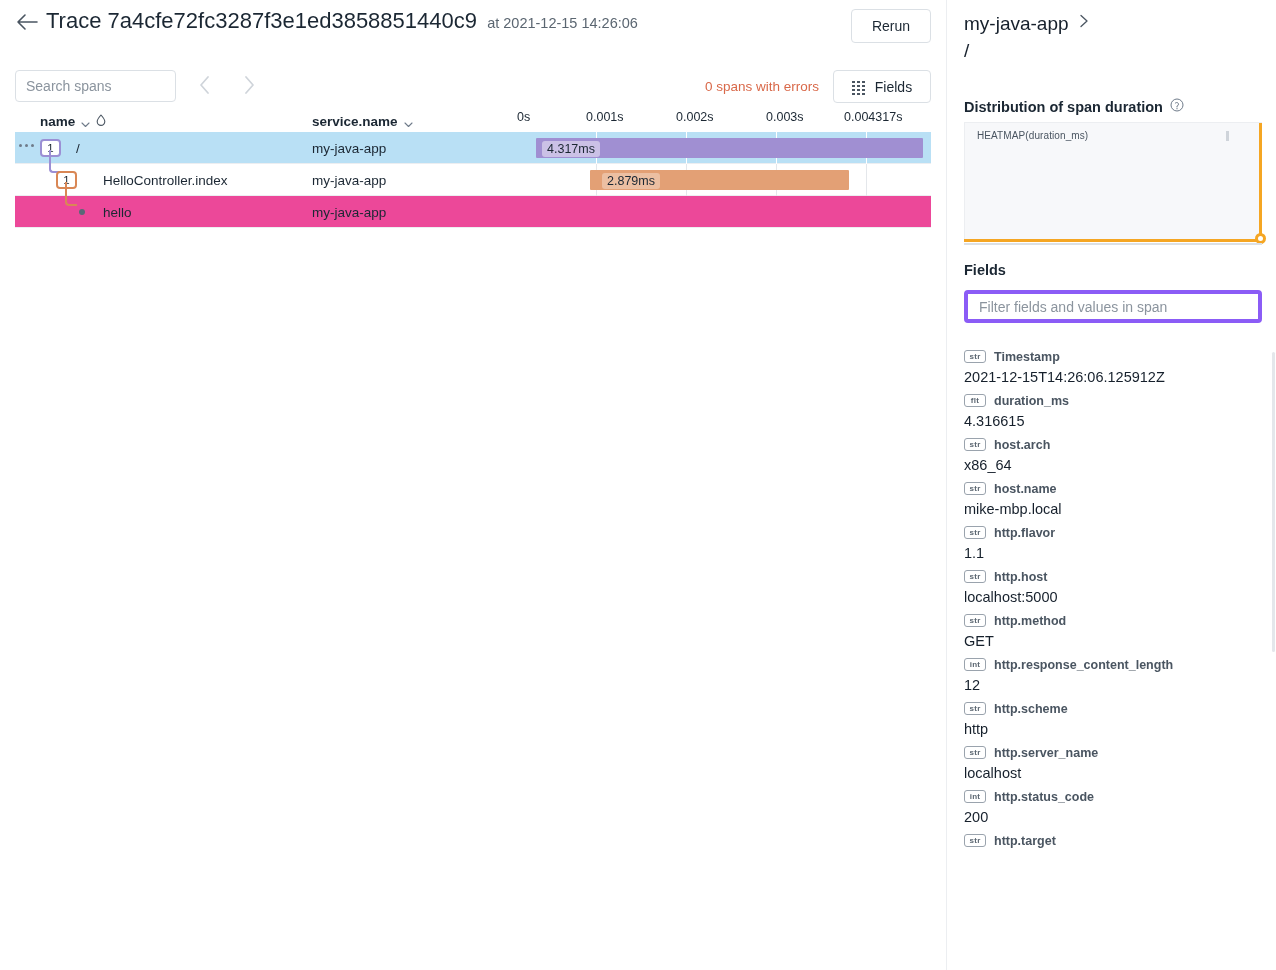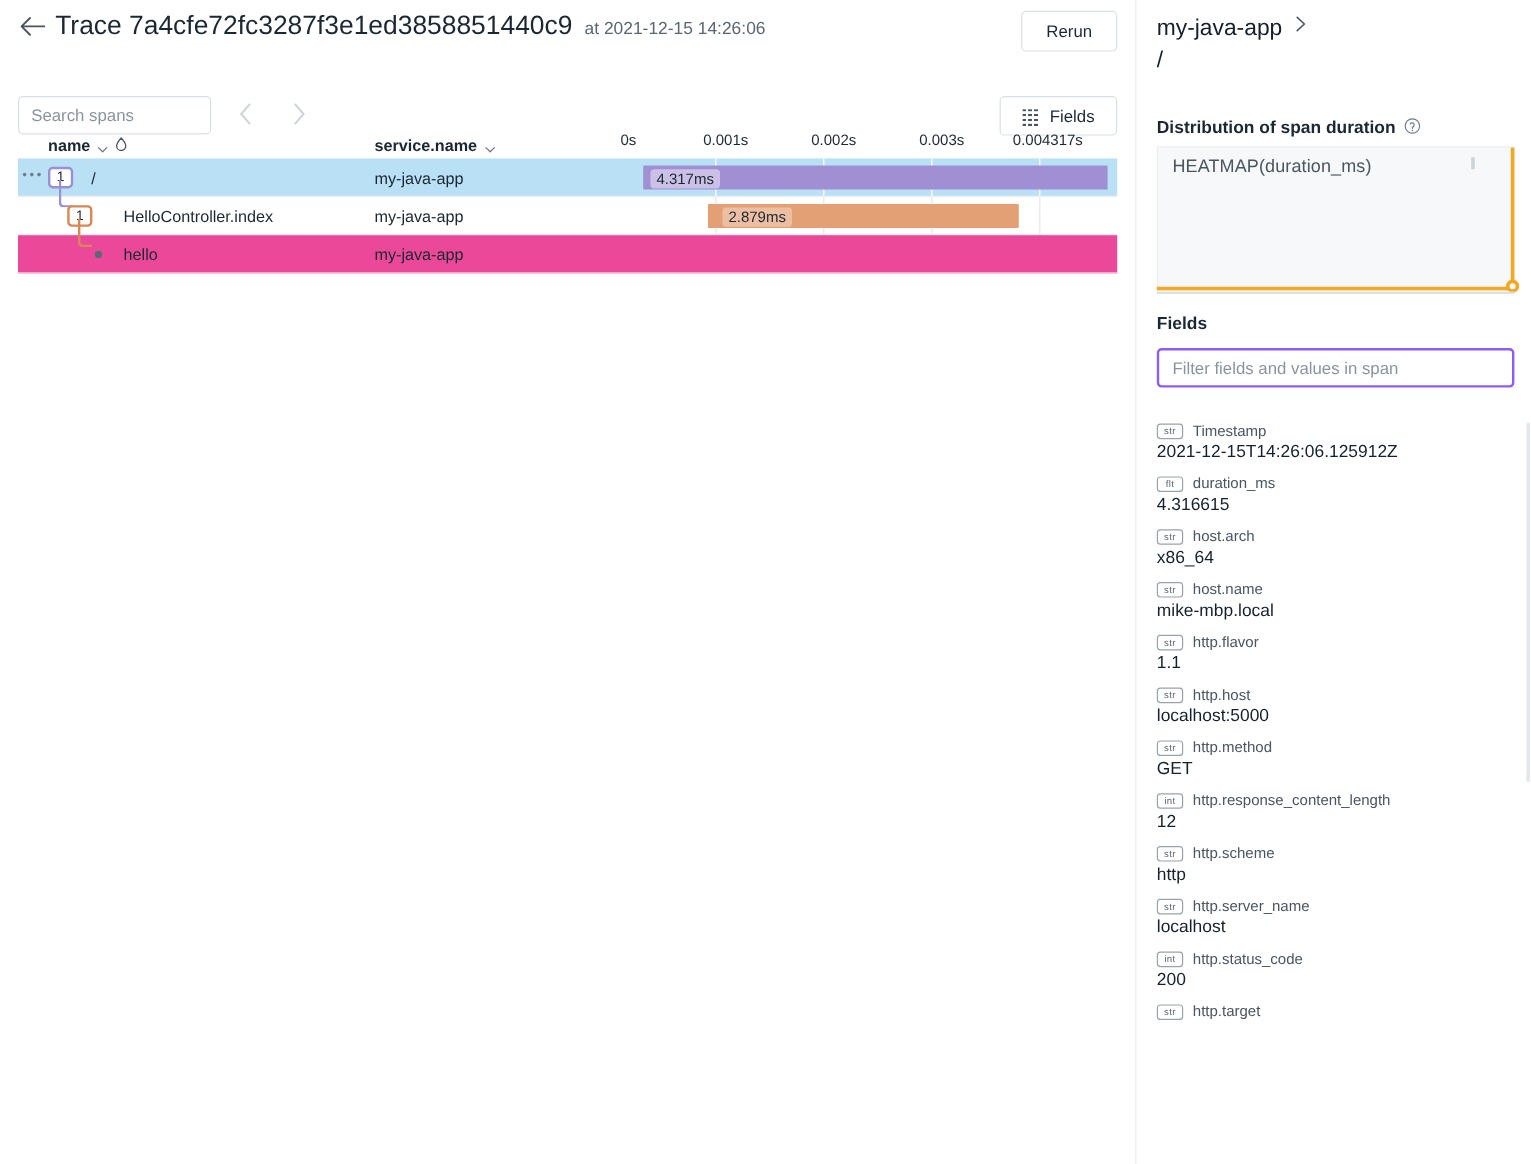--- a/index.html
+++ b/index.html
@@ -43,21 +43,21 @@
     position: absolute; left: 851px; top: 9px;
     width: 80px; height: 34px;
     border: 1px solid #dbe0e5; border-radius: 4px;
     background: #fff; color: #1b2733; font-size: 14px;
     font-family: "Liberation Sans", sans-serif;
     cursor: pointer;
     display: flex; align-items: center; justify-content: center;
   }
 
   
-  #spans-toolbar { position: absolute; left: 0; top: 72px; width: 946px; height: 48px; }
+  #spans-toolbar { position: absolute; left: 0; top: 62px; width: 946px; height: 48px; }
   #search-spans {
     position: absolute; left: 15px; top: 8px;
     width: 161px; height: 32px;
     border: 1px solid #dbe0e5; border-radius: 4px;
     padding: 0 10px; font-size: 14px;
     font-family: "Liberation Sans", sans-serif;
     color: #1b2733; background: #fff;
     outline: none;
   }
   #search-spans::placeholder { color: #8b949e; }
@@ -193,21 +193,21 @@
     font-size: 14.5px; font-weight: bold; color: #1b2733;
     display: flex; align-items: center; gap: 7px;
   }
   #heatmap-panel {
     position: absolute; left: 17px; top: 122px;
     width: 298px; height: 118px;
     background: #f7f8fa; border: 1px solid #eceef1;
   }
   #heatmap-caption {
     position: absolute; left: 12px; top: 7px;
-    font-size: 15px; color: #4a5561; letter-spacing: .1px;
+    font-size: 10px; color: #4a5561; letter-spacing: .1px;
   }
   #heatmap-marker {
     position: absolute; right: 32px; top: 8px;
     width: 3px; height: 10px; background: #cfd4da;
   }
   #heatmap-sel-right {
     position: absolute; right: -1px; top: 0; width: 3px; height: 118px;
     background: #f5a623;
   }
   #heatmap-sel-bottom {
@@ -225,34 +225,34 @@
     background: #dbe0e5;
   }
 
   #fields-title {
     position: absolute; left: 17px; top: 262px;
     font-size: 14.5px; font-weight: bold; color: #1b2733;
   }
   #fields-filter {
     position: absolute; left: 17px; top: 290px;
     width: 298px; height: 33px;
-    border: 2px solid #8b5cf6; border-radius: 4px;
+    border: 4px solid #8b5cf6; border-radius: 4px;
     padding: 0 11px; font-size: 14px; color: #b91c1c;
     font-family: "Liberation Sans", sans-serif;
     background: #fff; outline: none;
   }
   #fields-filter::placeholder { color: #8b949e; }
 
   #fields-list {
     position: absolute; left: 0; top: 350px;
     width: 330px; height: 620px;
     overflow: hidden;
   }
   .field-item { position: relative; padding: 0 17px; margin-bottom: 9px; }
-  .field-key-row { display: flex; align-items: flex-end; gap: 8px; height: 16px; }
+  .field-key-row { display: flex; align-items: flex-start; gap: 8px; height: 16px; font-weight: bold; }
   .type-badge {
     display: inline-flex; align-items: center; justify-content: center;
     min-width: 22px; height: 13px; padding: 0 3px;
     border: 1px solid #9aa3ad; border-radius: 3px;
     font-size: 8px; color: #5b6671; letter-spacing: .3px;
     font-family: "Liberation Sans", sans-serif;
   }
   .field-key { font-size: 12.5px; color: #4a5561; white-space: nowrap; }
   .field-value {
     margin-top: 3px; font-size: 14.5px; color: #16202c;
@@ -294,20 +294,21 @@
           </svg>
         </span>
       </button>
       <button class="nav-arrow-btn" id="next-span-button">
         <span>
           <svg width="11" height="18" viewBox="0 0 11 18" aria-hidden="true">
             <path d="M2 1 L9 9 L2 17" fill="none" stroke="#cfd4da" stroke-width="1.7" stroke-linecap="round" stroke-linejoin="round"></path>
           </svg>
         </span>
       </button>
+      <div id="spans-errors-label">0 spans with errors</div>
       <button id="fields-button">
         <span class="fields-grid-icon">
           <i></i>
             <i></i>
             <i></i>
             <i></i>
         </span>
         <span>Fields</span>
       </button>
     </div>

